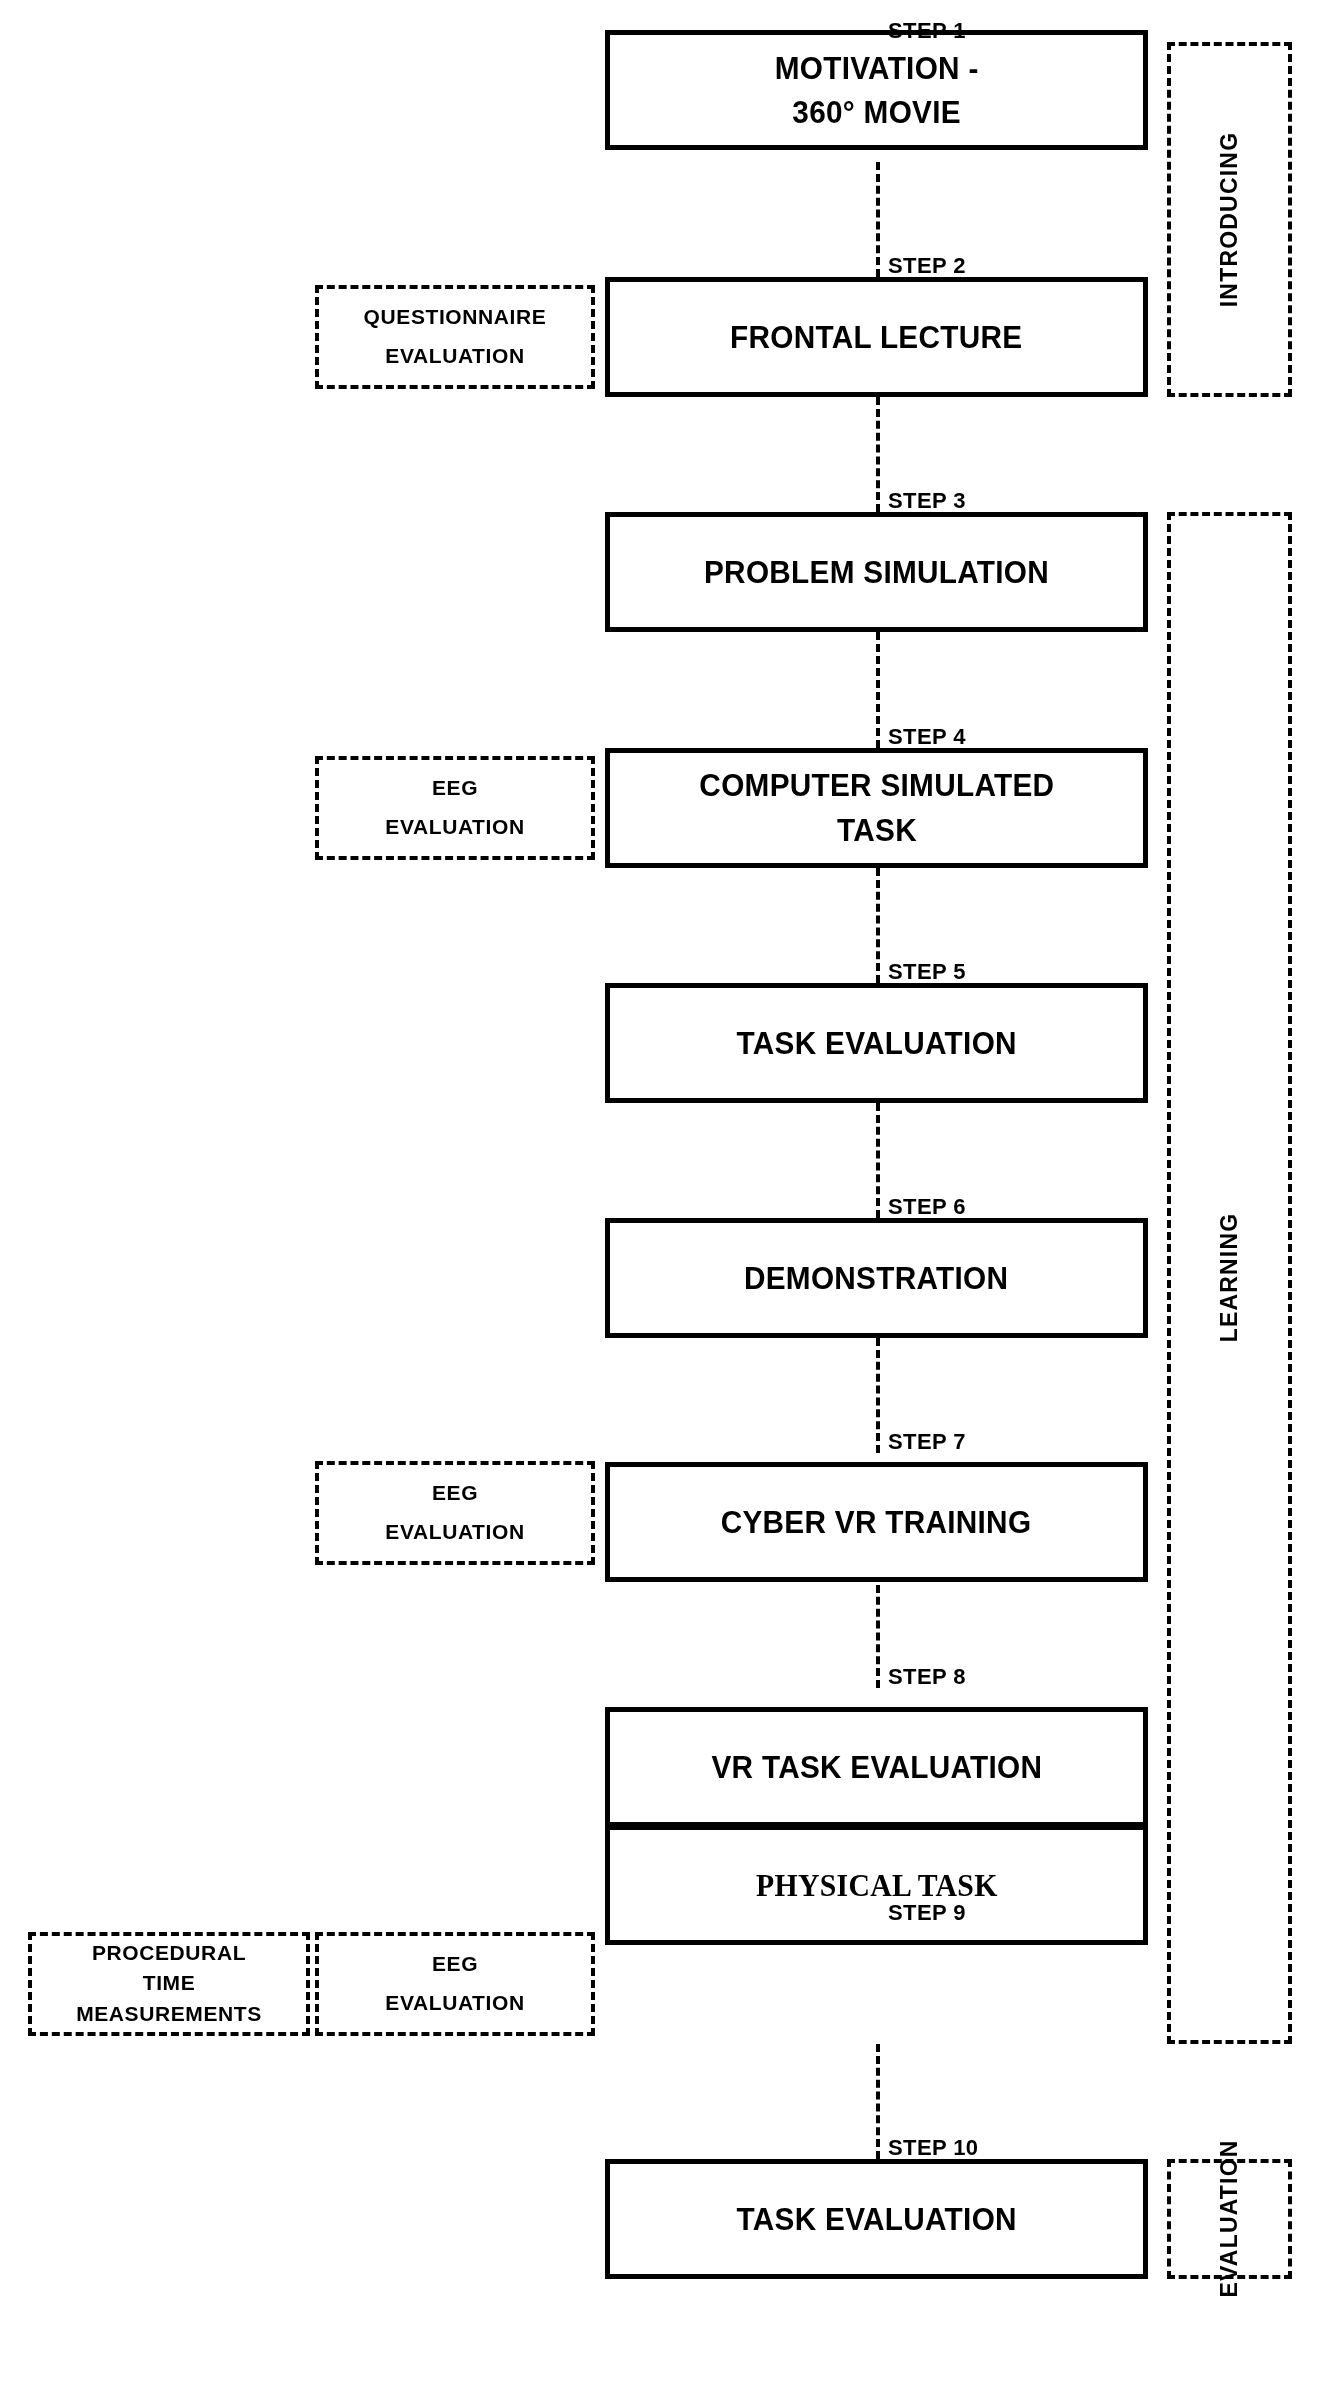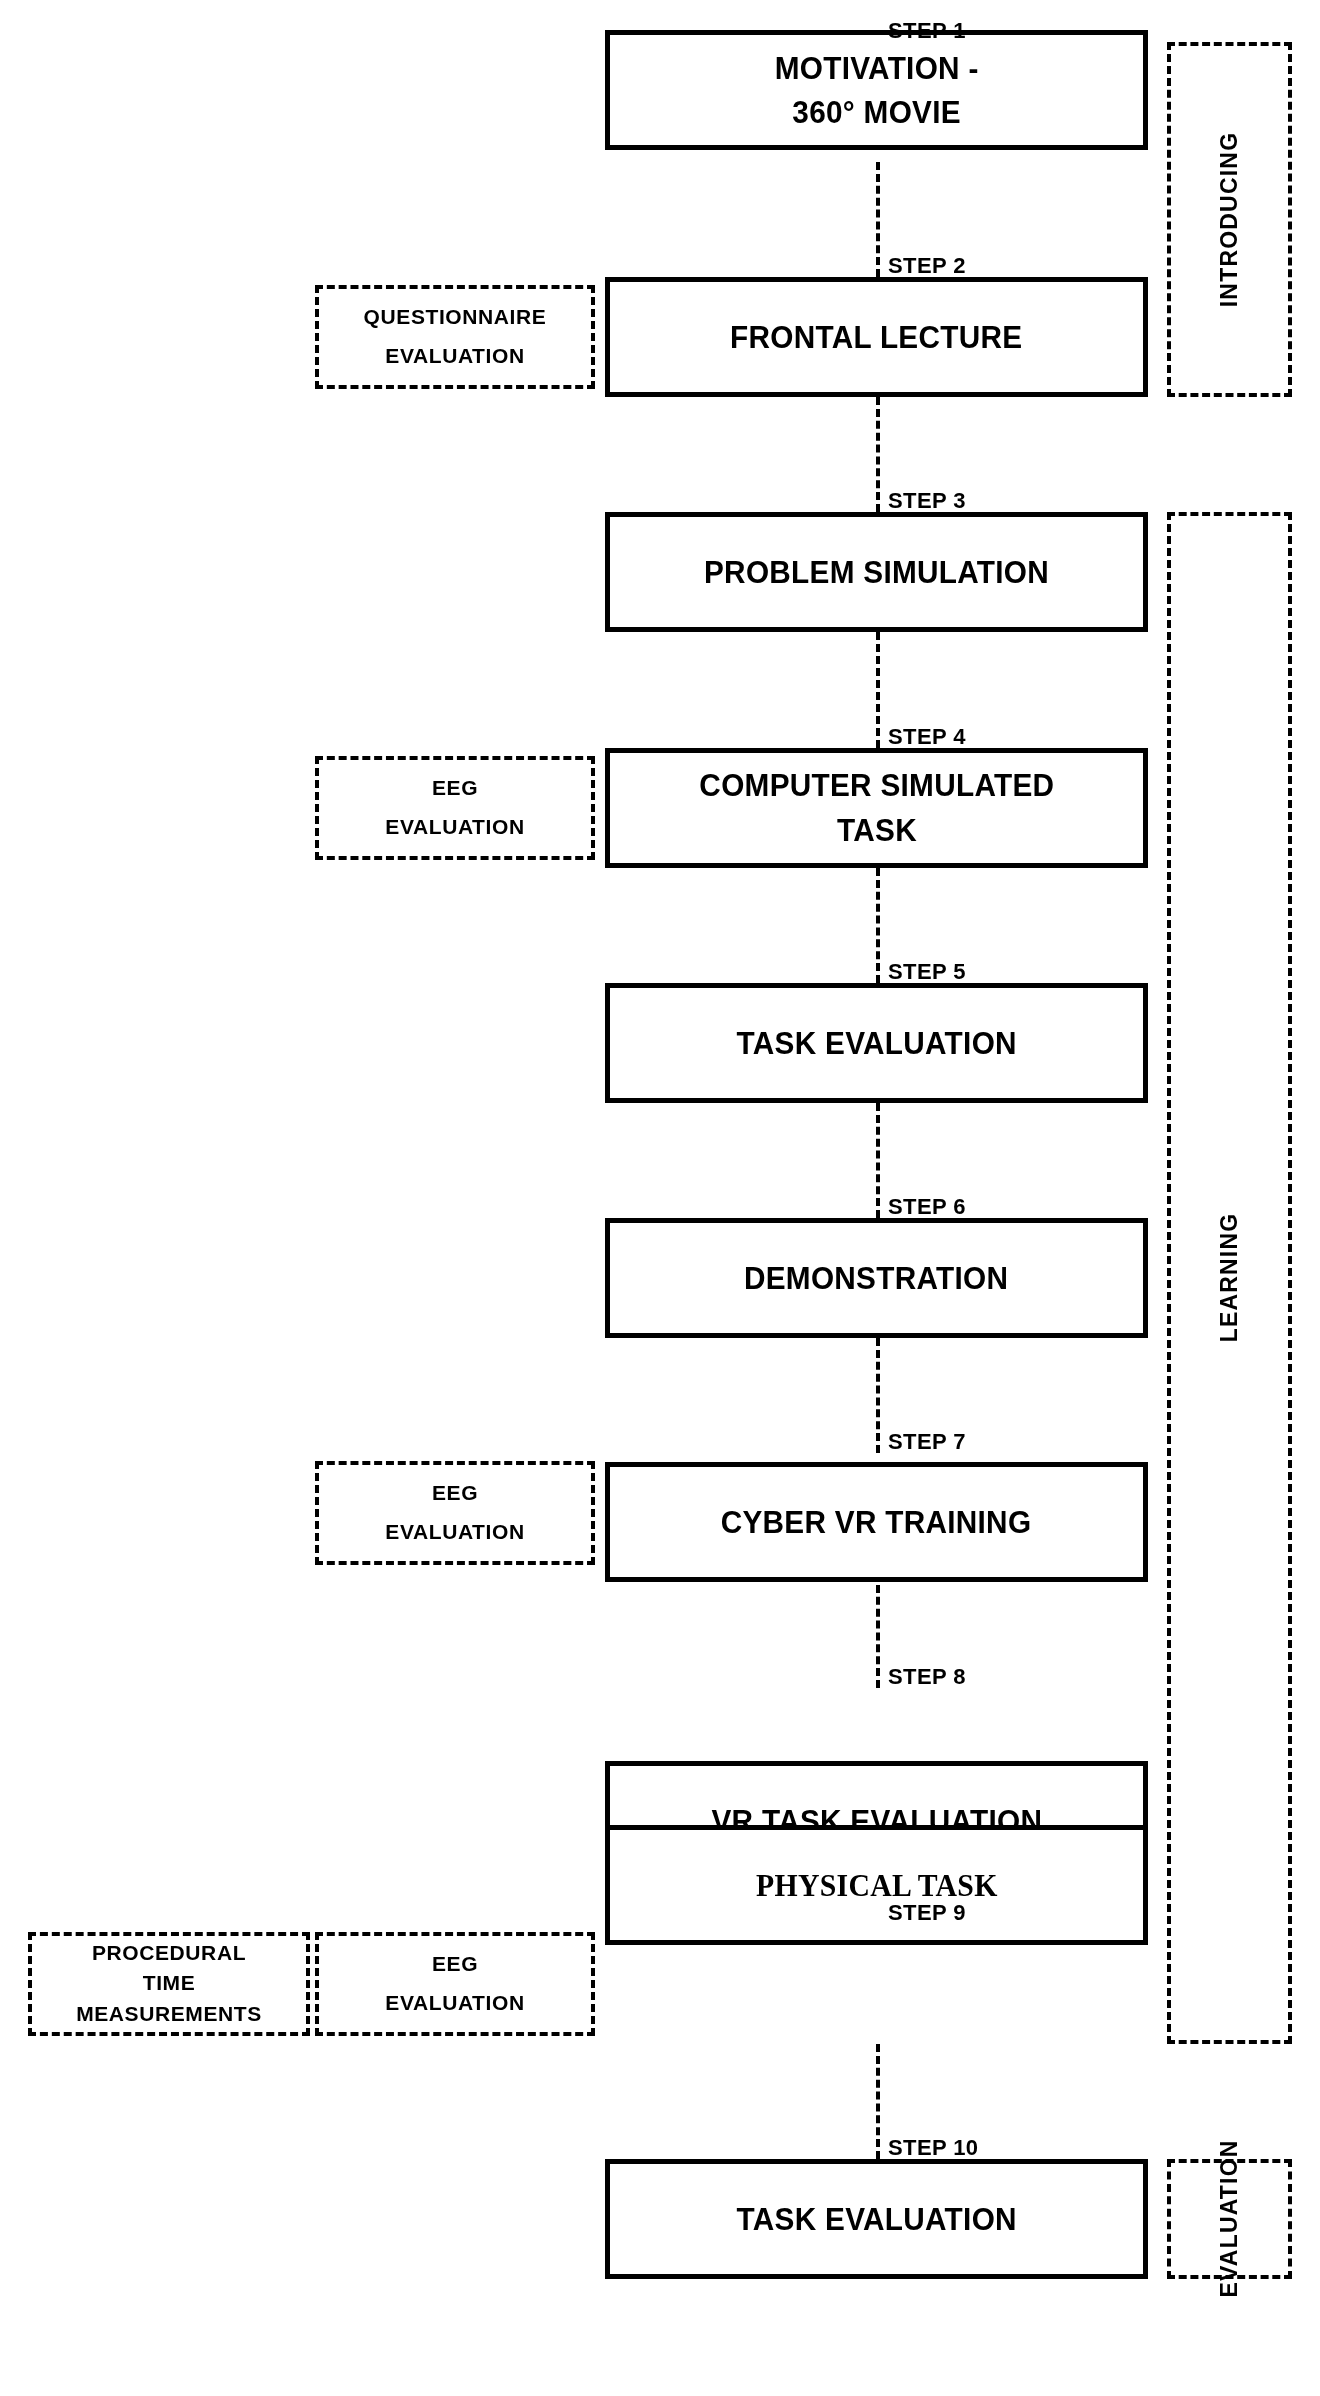--- a/index.html
+++ b/index.html
@@ -187,21 +187,21 @@
   <div class="step-caption" style="top: 1429.2px;">STEP 7</div>
   <div class="step-box" style="top: 1453.2px; margin-top: 9px;">
     <span class="line">CYBER VR TRAINING</span>
   </div>
   <div class="eval-box eval-mid" style="top: 1461.2px; height: 104px;">
     <span class="eline">EEG</span>
     <span class="eline">EVALUATION</span>
   </div>
 
   <div class="step-caption" style="top: 1664.4px;">STEP 8</div>
-  <div class="step-box" style="top: 1761px;">
+  <div class="step-box" style="top: 1707px;">
     <span class="line">VR TASK EVALUATION</span>
   </div>
 
   <div class="step-caption" style="top: 1899.6px;">STEP 9</div>
   <div class="step-box" style="top: 1825px; font-family: Liberation Serif, serif;">
     <span class="line">PHYSICAL TASK</span>
   </div>
   <div class="eval-box eval-mid" style="top: 1931.6px; height: 104px;">
     <span class="eline">EEG</span>
     <span class="eline">EVALUATION</span>

